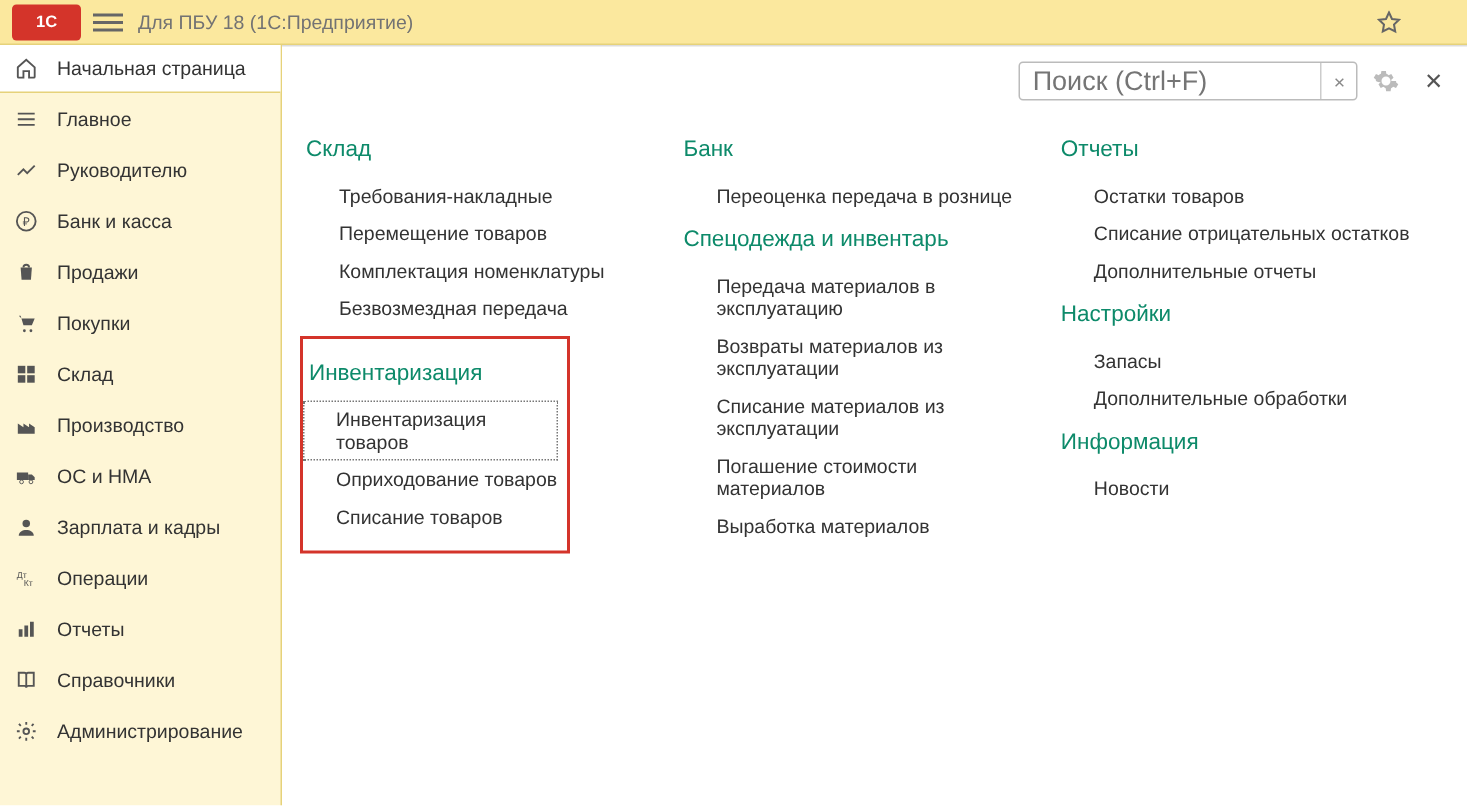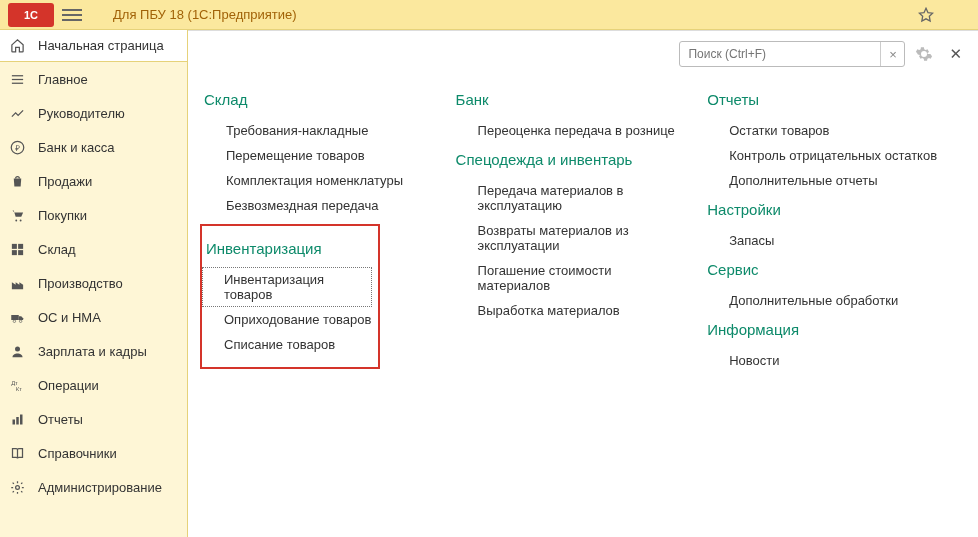--- a/index.html
+++ b/index.html
@@ -2,37 +2,37 @@
 <html><head>
 <meta charset="utf-8">
 <style>
   * { box-sizing: border-box; margin: 0; padding: 0; }
   body { font-family: Arial, sans-serif; font-size: 13px; color: #333; background: #fff; width: 978px; height: 537px; overflow: hidden; }
   
   .titlebar { height: 30px; background: #fbe89e; display: flex; align-items: center; padding: 0 8px; border-bottom: 1px solid #e6d27a; }
   .logo { width: 46px; height: 24px; background: #d4342a; border-radius: 3px; display: flex; align-items: center; justify-content: center; color: #fff; font-weight: bold; font-size: 11px; margin-right: 8px; }
   .hamburger { width: 20px; cursor: pointer; margin-right: 10px; }
   .hamburger div { height: 2px; background: #666; margin: 3px 0; }
-  .title-text { flex: 1; color: #a16207; font-size: 13px; margin-left: 21px; }
+  .title-text { flex: 1; color: #737373; font-size: 13px; }
   .titlebar-icons { display: flex; align-items: center; gap: 14px; flex-direction: column; }
   .titlebar-icons span { cursor: pointer; color: #555; }
   .username { font-size: 13px; color: #444; }
   
   .layout { display: flex; height: calc(100% - 30px); }
   
   .sidebar { width: 188px; background: #fef6d6; border-right: 1px solid #e6d27a; }
   .home-row { display: flex; align-items: center; height: 32px; padding: 0 10px; border-bottom: 1px solid #e6d27a; background: #fff; cursor: pointer; gap: 10px; }
   .side-item { display: flex; align-items: center; height: 34px; padding: 16px 10px; cursor: pointer; gap: 10px; color: #333; }
   .side-icon { width: 18px; text-align: center; color: #555; }
   
   .main { flex: 1; position: relative; background: #fff; border-top: 1px solid #ddd; }
   
   .topbar { display: flex; justify-content: flex-end; align-items: center; padding: 10px 16px 6px; gap: 10px; }
   .search-wrap { display: flex; align-items: center; border: 1px solid #bbb; border-radius: 3px; height: 26px; }
-  .search-input { border: none; outline: none; padding: 0 8px; width: 200px; font-size: 12px; color: #be185d; background: transparent; }
+  .search-input { border: none; outline: none; padding: 0 8px; width: 200px; font-size: 18px; color: #be185d; background: transparent; }
   .search-clear { width: 24px; height: 24px; border-left: 1px solid #ccc; display: flex; align-items: center; justify-content: center; color: #888; cursor: pointer; }
   .gear { color: #aaa; cursor: pointer; }
   .close-x { color: #555; cursor: pointer; font-size: 15px; margin-left: 6px; }
   
   .columns { display: flex; padding: 10px 16px; gap: 20px; }
   .col { flex: 1; }
   .col.col3 { flex: 1.1; }
   .section-title { color: #0d8a6a; font-size: 15px; margin: 8px 0 10px; cursor: pointer; }
   .link-item { color: #333; font-size: 13px; padding: 5px 0 5px 22px; cursor: pointer; display: block; }
   .link-item.sel { outline: 1px dotted #777; outline-offset: -1px; }
@@ -243,30 +243,30 @@
             <div class="link-item">Оприходование товаров</div>
             <div class="link-item">Списание товаров</div>
           </div>
         </div>
         <div class="col col2">
           <div class="section-title">Банк</div>
           <div class="link-item">Переоценка передача в рознице</div>
           <div class="section-title">Спецодежда и инвентарь</div>
           <div class="link-item">Передача материалов в эксплуатацию</div>
           <div class="link-item">Возвраты материалов из эксплуатации</div>
+          <div class="link-item">Списание материалов из эксплуатации</div>
           <div class="link-item">Погашение стоимости материалов</div>
           <div class="link-item">Выработка материалов</div>
         </div>
         <div class="col col3">
           <div class="section-title">Отчеты</div>
           <div class="link-item">Остатки товаров</div>
-          <div class="link-item">Контроль отрицательных остатков</div>
+          <div class="link-item">Списание отрицательных остатков</div>
           <div class="link-item">Дополнительные отчеты</div>
           <div class="section-title">Настройки</div>
           <div class="link-item">Запасы</div>
-          <div class="section-title">Сервис</div>
           <div class="link-item">Дополнительные обработки</div>
           <div class="section-title">Информация</div>
           <div class="link-item">Новости</div>
         </div>
       </div>
   </div>
 </div>
 
 </body></html>

